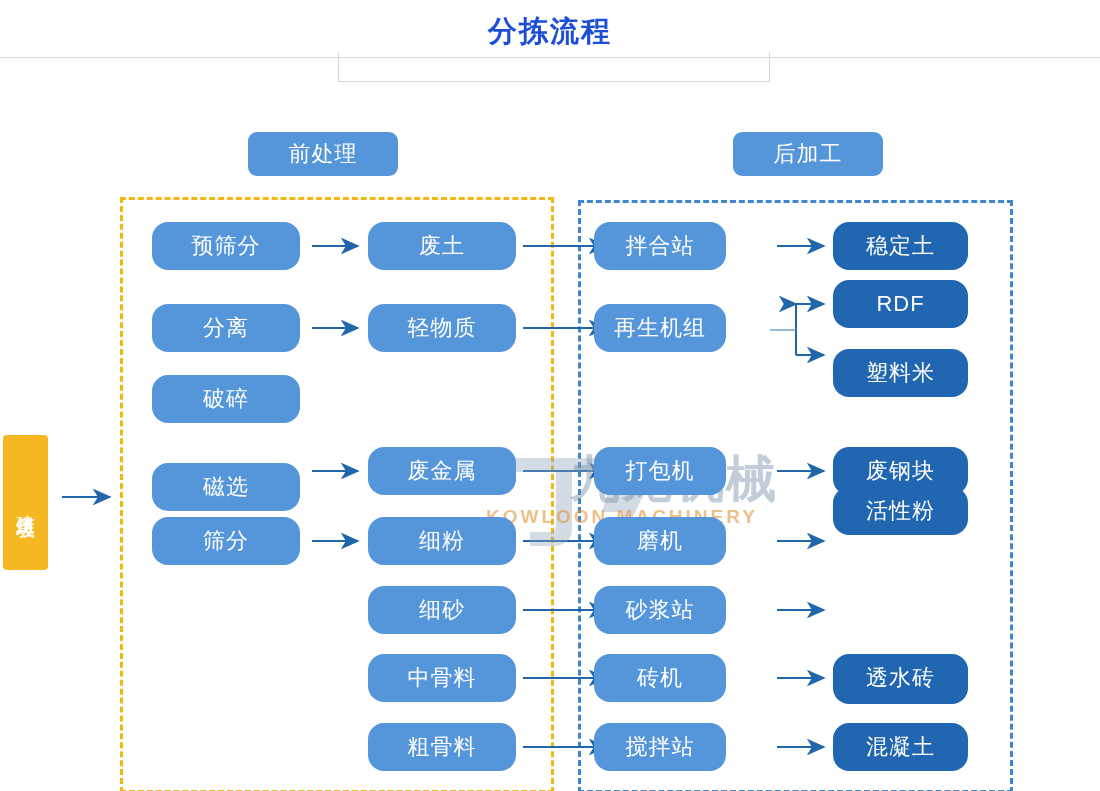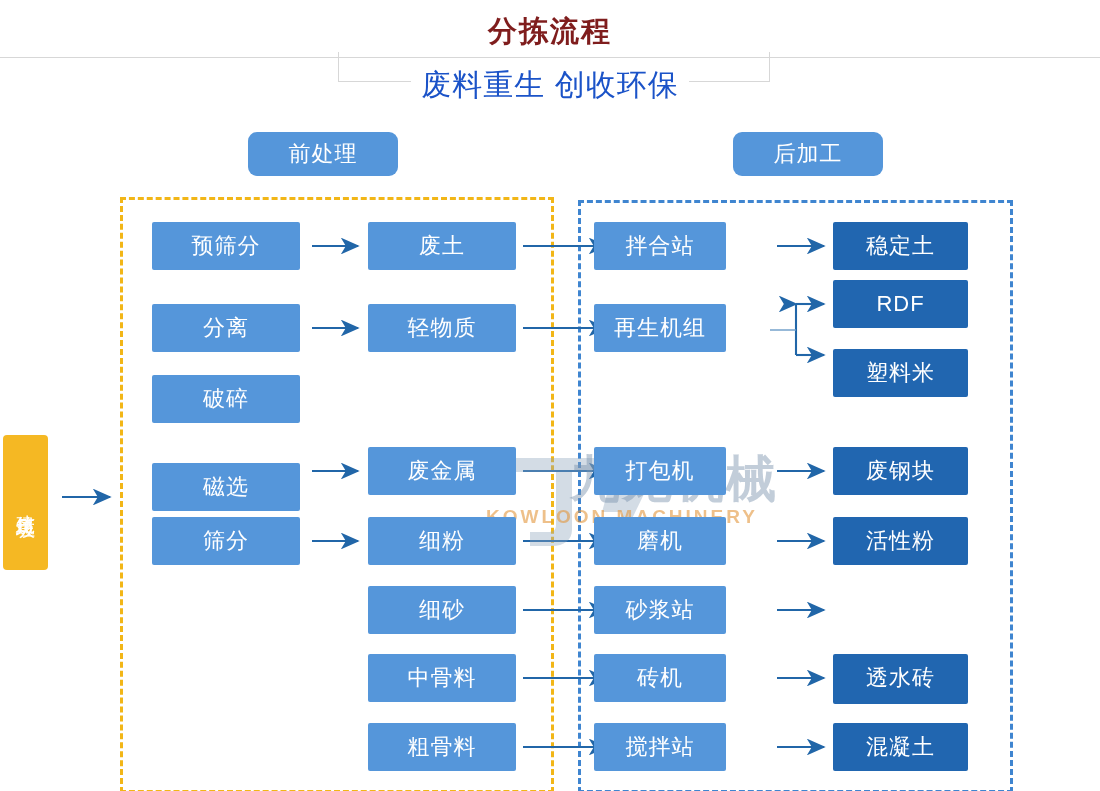--- a/index.html
+++ b/index.html
@@ -76,21 +76,21 @@
     z-index: 2;
   }
   .main-title {
     position: absolute;
     left: 0;
     top: 12px;
     width: 1100px;
     text-align: center;
     font-size: 29px;
     font-weight: bold;
-    color: #7f1d1d;
+    color: #1d4ed8;
     letter-spacing: 2px;
     z-index: 3;
     background: #ffffff;
   }
   .main-title span {
     background: #ffffff;
     padding: 0 14px;
   }
   .sub-title {
     position: absolute;
@@ -163,21 +163,21 @@
     text-align: center;
     writing-mode: vertical-rl;
     letter-spacing: 2px;
     z-index: 6;
   }
 
   
   .node {
     position: absolute;
     height: 48px;
-    border-radius: 2px;
+    border-radius: 16px;
     display: flex;
     align-items: center;
     justify-content: center;
     color: #ffffff;
     font-size: 22px;
     letter-spacing: 1px;
     z-index: 6;
     box-sizing: border-box;
   }
   .node.mid   { background: #5596da; }
@@ -199,21 +199,20 @@
   }
 </style>
 </head>
 <body>
 
 <div id="page">
 
   <div class="head-rule"></div>
   <div class="title-box"></div>
   <div class="main-title"><span>分拣流程</span></div>
-  <div class="sub-title"><span>废料重生 创收环保</span></div>
 
   <div class="section-head" id="sec-post">后加工</div>
   <div class="section-head" id="sec-pre">前处理</div>
 
   <div class="zone" id="zone-pre"></div>
   <div class="zone" id="zone-post"></div>
 
   <div id="source-box">建筑垃圾</div>
 
   <div class="watermark">
@@ -286,19 +285,19 @@
       <div class="node mid col-c" style="top: 304px;">再生机组</div>
       <div class="node mid col-c" style="top: 447px;">打包机</div>
       <div class="node mid col-c" style="top: 517px;">磨机</div>
       <div class="node mid col-c" style="top: 586px;">砂浆站</div>
       <div class="node mid col-c" style="top: 654px;">砖机</div>
       <div class="node mid col-c" style="top: 723px;">搅拌站</div>
       <div class="node dark col-d" style="top: 222px;">稳定土</div>
       <div class="node dark col-d" style="top: 280px;">RDF</div>
       <div class="node dark col-d" style="top: 331px; margin-top: 18px;">塑料米</div>
       <div class="node dark col-d" style="top: 447px;">废钢块</div>
-      <div class="node dark col-d" style="top: 517px;">活性粉</div>
+      <div class="node dark col-d" style="top: 487px;">活性粉</div>
       <div class="node dark col-d" style="top: 612px; margin-top: 44px;">砂浆</div>
       <div class="node dark col-d" style="top: 654px;">透水砖</div>
       <div class="node dark col-d" style="top: 723px;">混凝土</div>
     </div>
 
 </div>
 
 </body></html>

